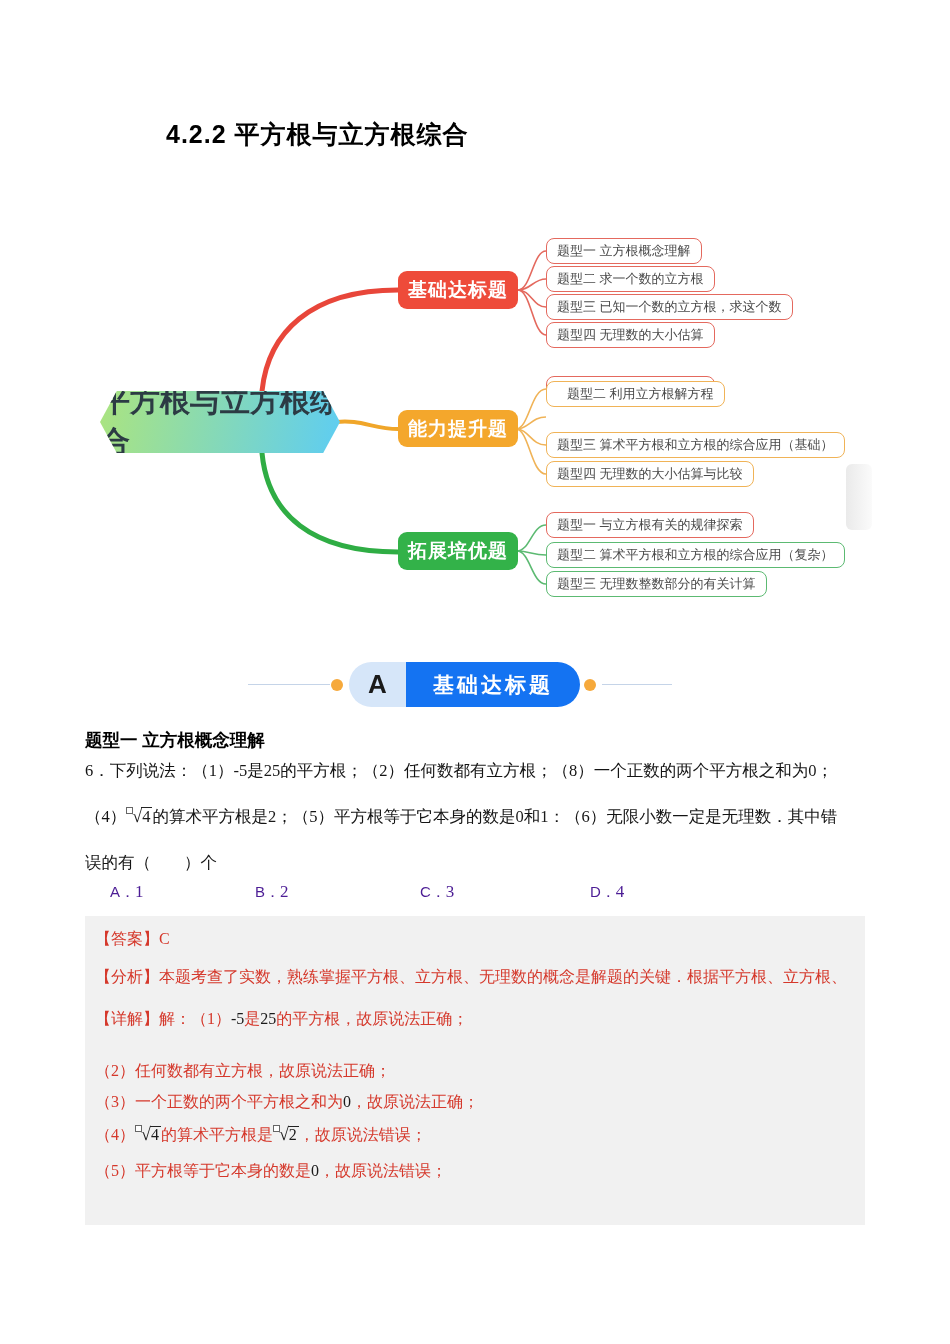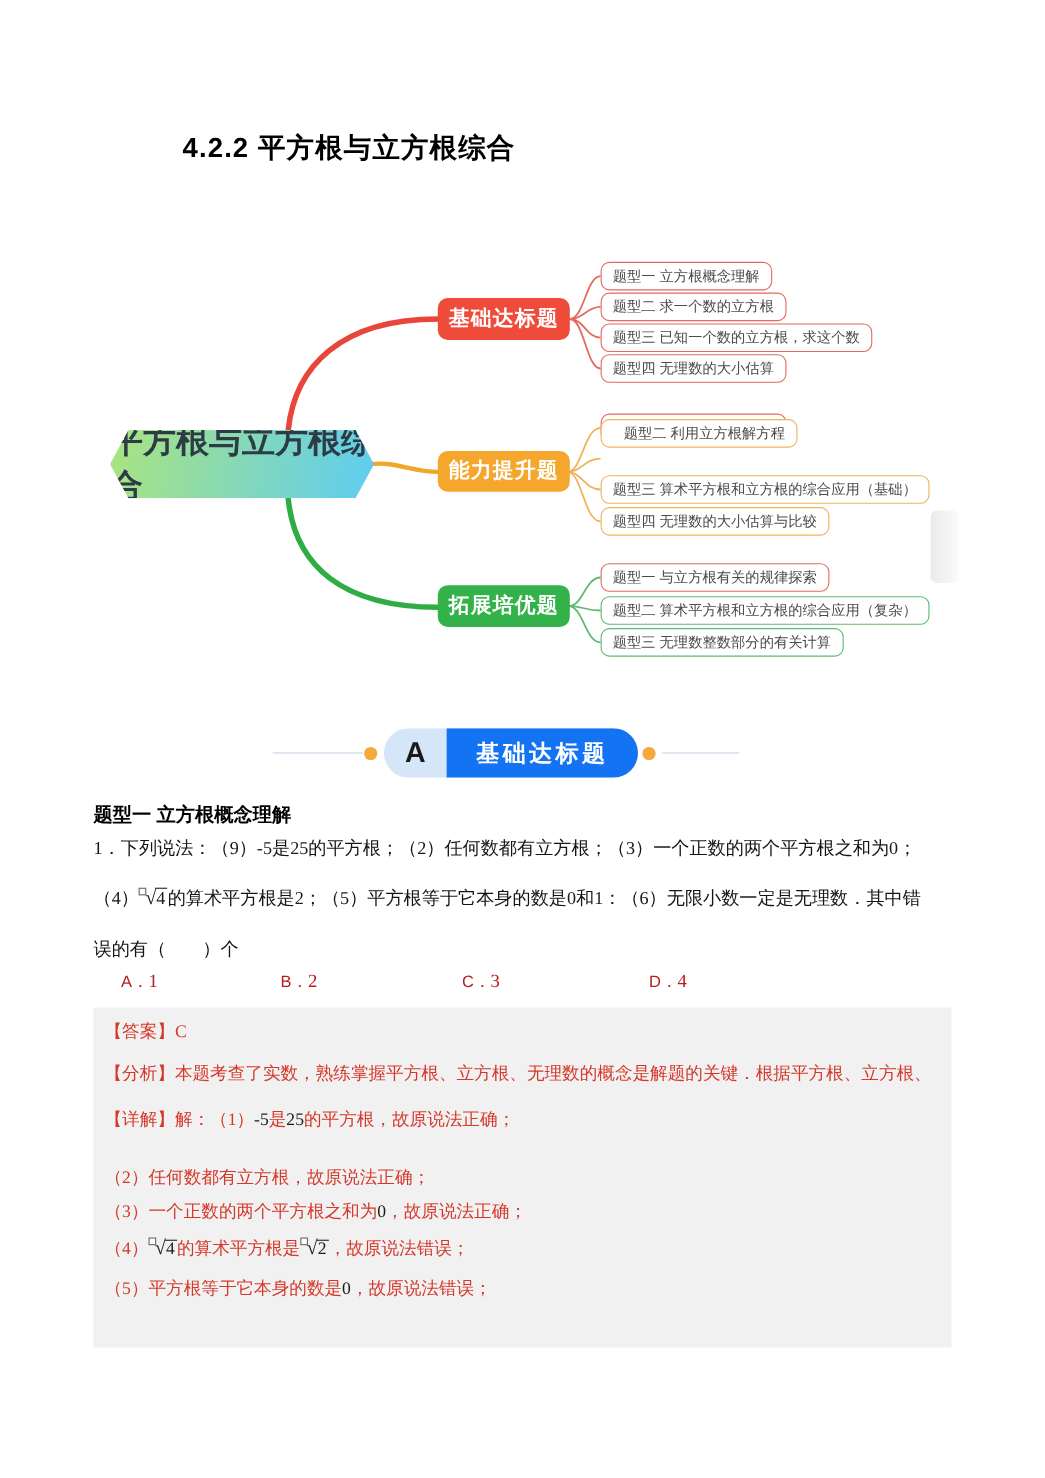--- a/index.html
+++ b/index.html
@@ -43,21 +43,21 @@
 
   
   .heading{position:absolute;left:85px;top:728px;font-family:"Liberation Sans",sans-serif;
         font-weight:bold;font-size:17.5px;color:#000;}
   .qtext{position:absolute;left:85px;top:760px;width:800px;font-size:16.5px;color:#141414;}
   .qline1{height:46px;}
   .qline2{height:46px;}
   .qline3{height:30px;}
   .m{font-family:"Liberation Serif","DejaVu Serif",serif;color:#1a1a1a;}
   .opts{position:relative;height:30px;}
-  .opt{position:absolute;top:0;font-family:"Liberation Sans",sans-serif;font-size:15px;color:#b91c1c;}
+  .opt{position:absolute;top:0;font-family:"Liberation Sans",sans-serif;font-size:15px;color:#4c1d95;}
   .opt .v{font-family:"Liberation Serif",serif;font-size:17px;}
 
   
   .rad{white-space:nowrap;color:#1a1a1a;font-family:"Liberation Serif",serif;}
   .ridx{display:inline-block;width:5px;height:5px;border:1px solid #666;vertical-align:8px;margin-right:-1px;background:#fff;}
   .rsym{font-size:18px;}
   .rnum{display:inline-block;border-top:1.2px solid #222;line-height:1.05;padding:0 2px 0 1px;margin-left:-1px;}
 
   
   .ansblock{position:absolute;left:85px;top:916px;width:780px;height:309px;background:#f1f1f1;
@@ -123,21 +123,21 @@
   <div class="pill">
     <div class="pill-a">A</div>
     <div class="pill-label">基础达标题</div>
   </div>
   <div class="bn-dot" style="left:584px;"></div>
   <div class="bn-line" style="left:602px;width:70px;"></div>
 
   <div class="heading">题型一 立方根概念理解</div>
 
   <div class="qtext">
-    <div class="qline1"><span>1．下列说法：（9）</span><span class="m">-5</span><span>是</span><span class="m">25</span><span>的平方根；（2）任何数都有立方根；（3）一个正数的两个平方根之和为</span><span class="m">0</span><span>；</span></div>
+    <div class="qline1"><span>6．下列说法：（1）</span><span class="m">-5</span><span>是</span><span class="m">25</span><span>的平方根；（2）任何数都有立方根；（8）一个正数的两个平方根之和为</span><span class="m">0</span><span>；</span></div>
     <div class="qline2"><span>（4）</span><span class="rad"><span class="ridx"></span><span class="rsym">√</span><span class="rnum">4</span></span><span>的算术平方根是</span><span class="m">2</span><span>；（5）平方根等于它本身的数是</span><span class="m">0</span><span>和</span><span class="m">1</span><span>：（6）无限小数一定是无理数．其中错</span></div>
     <div class="qline3">误的有（　　）个</div>
     <div class="opts">
       <span class="opt" style="left:25px;"><span>A．</span><span class="v">1</span></span>
       <span class="opt" style="left:170px;"><span>B．</span><span class="v">2</span></span>
       <span class="opt" style="left:335px;"><span>C．</span><span class="v">3</span></span>
       <span class="opt" style="left:505px;"><span>D．</span><span class="v">4</span></span>
     </div>
   </div>
 

